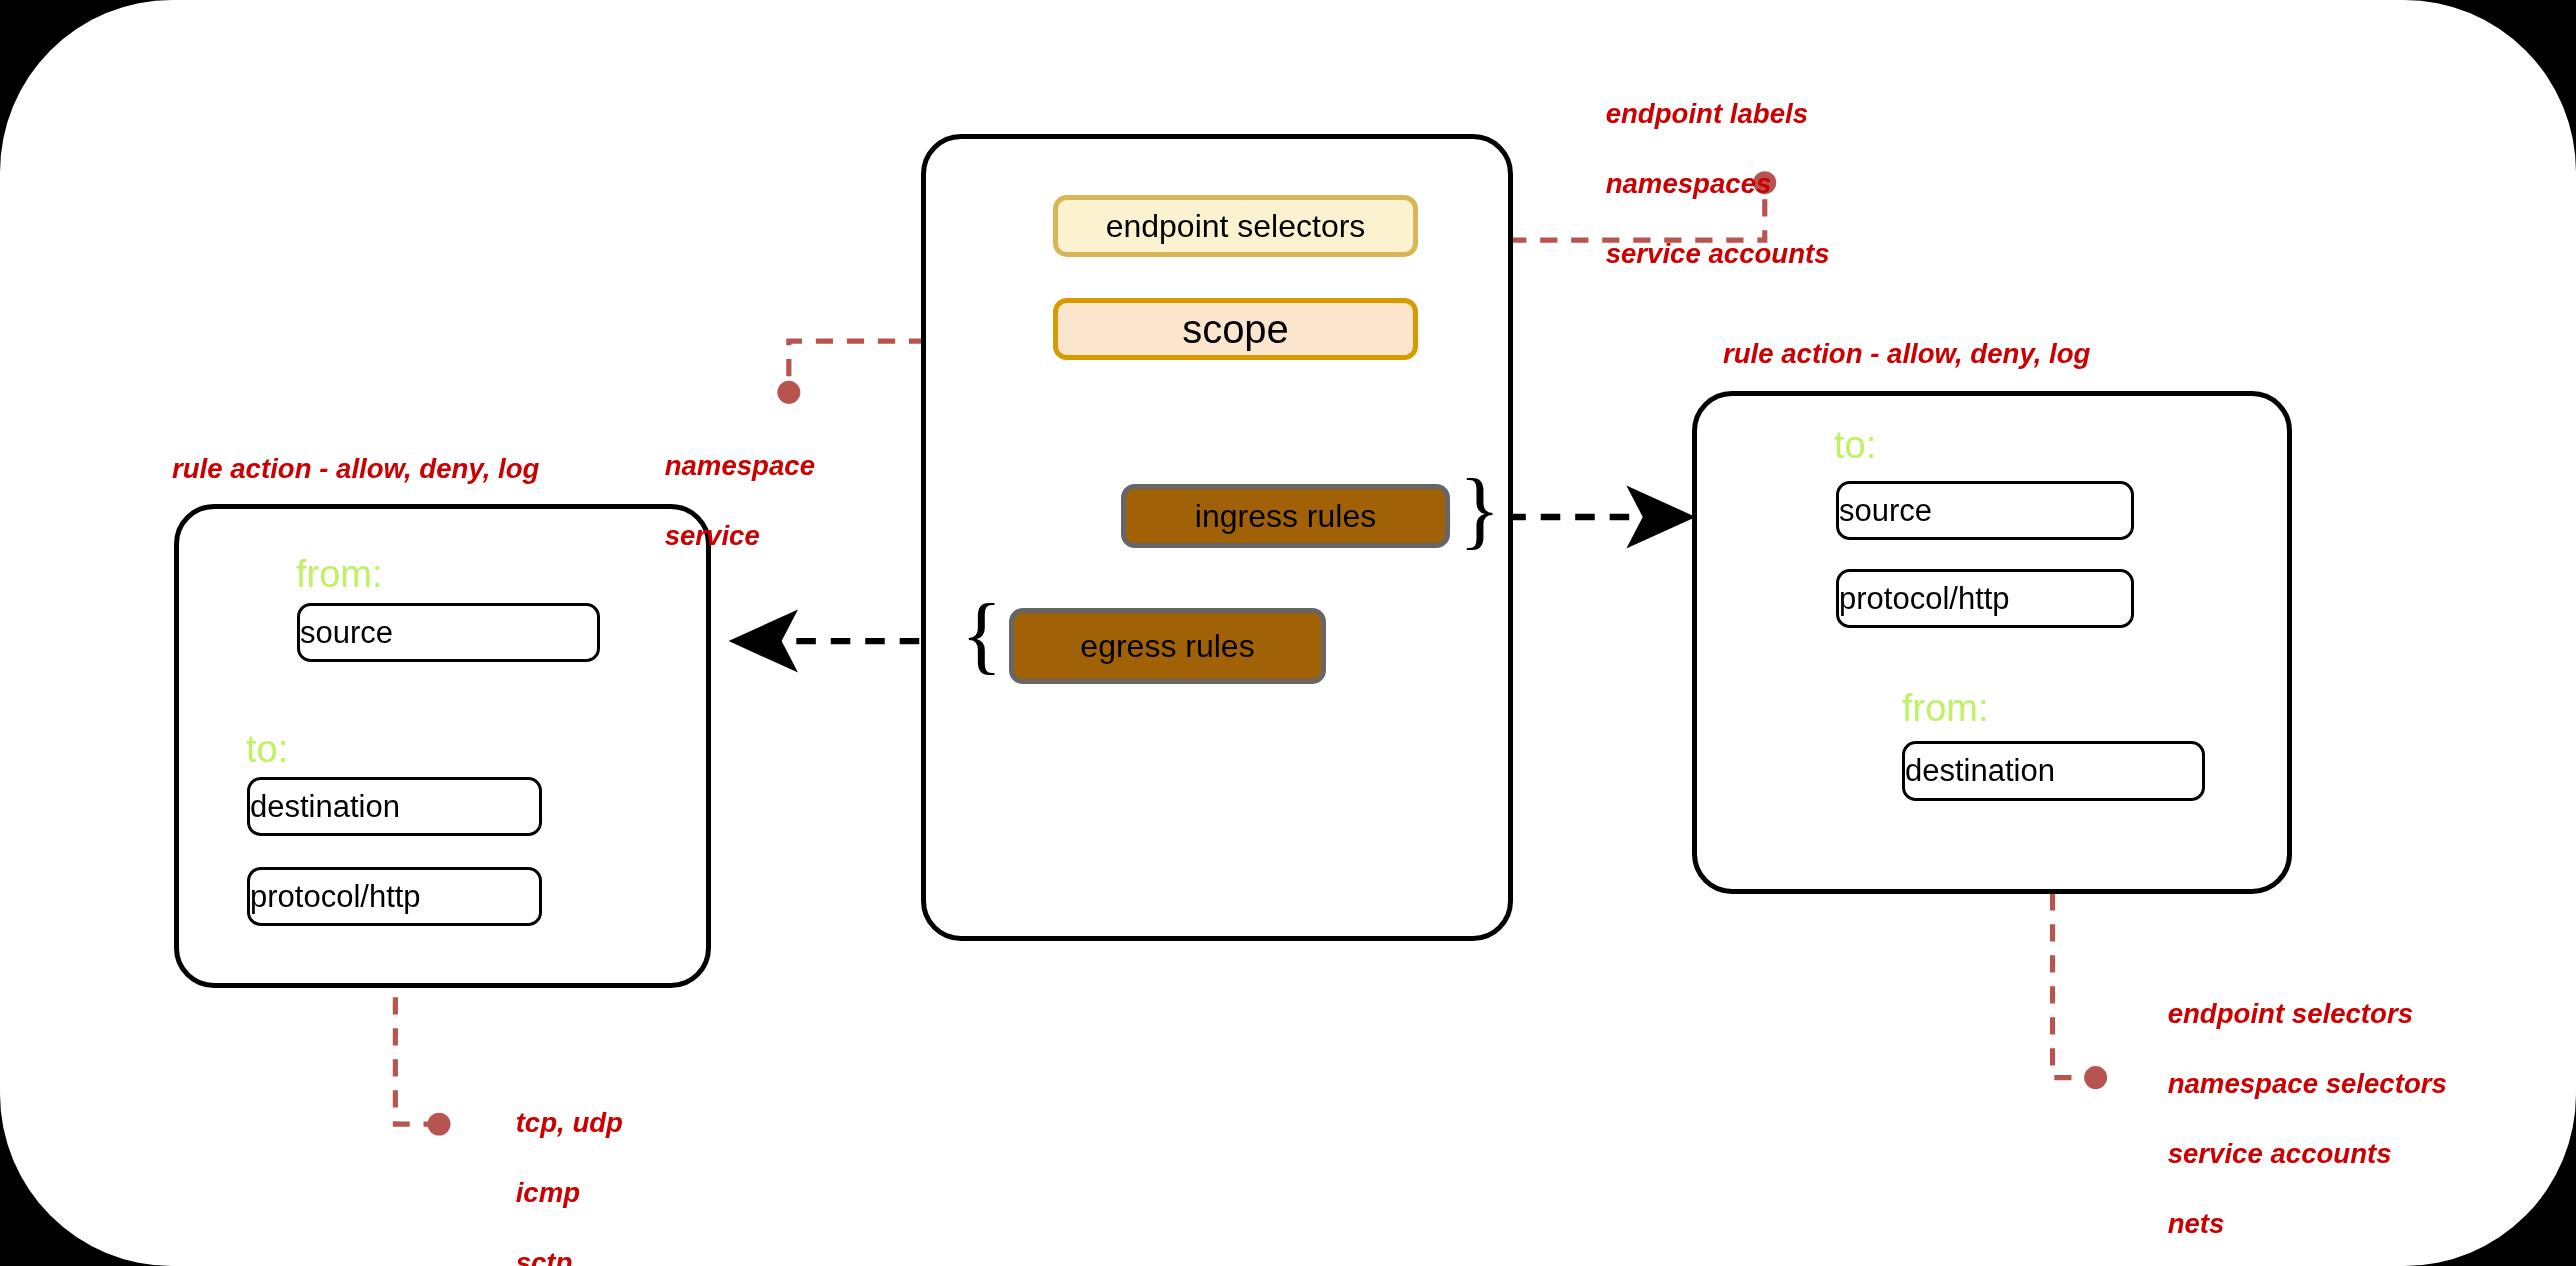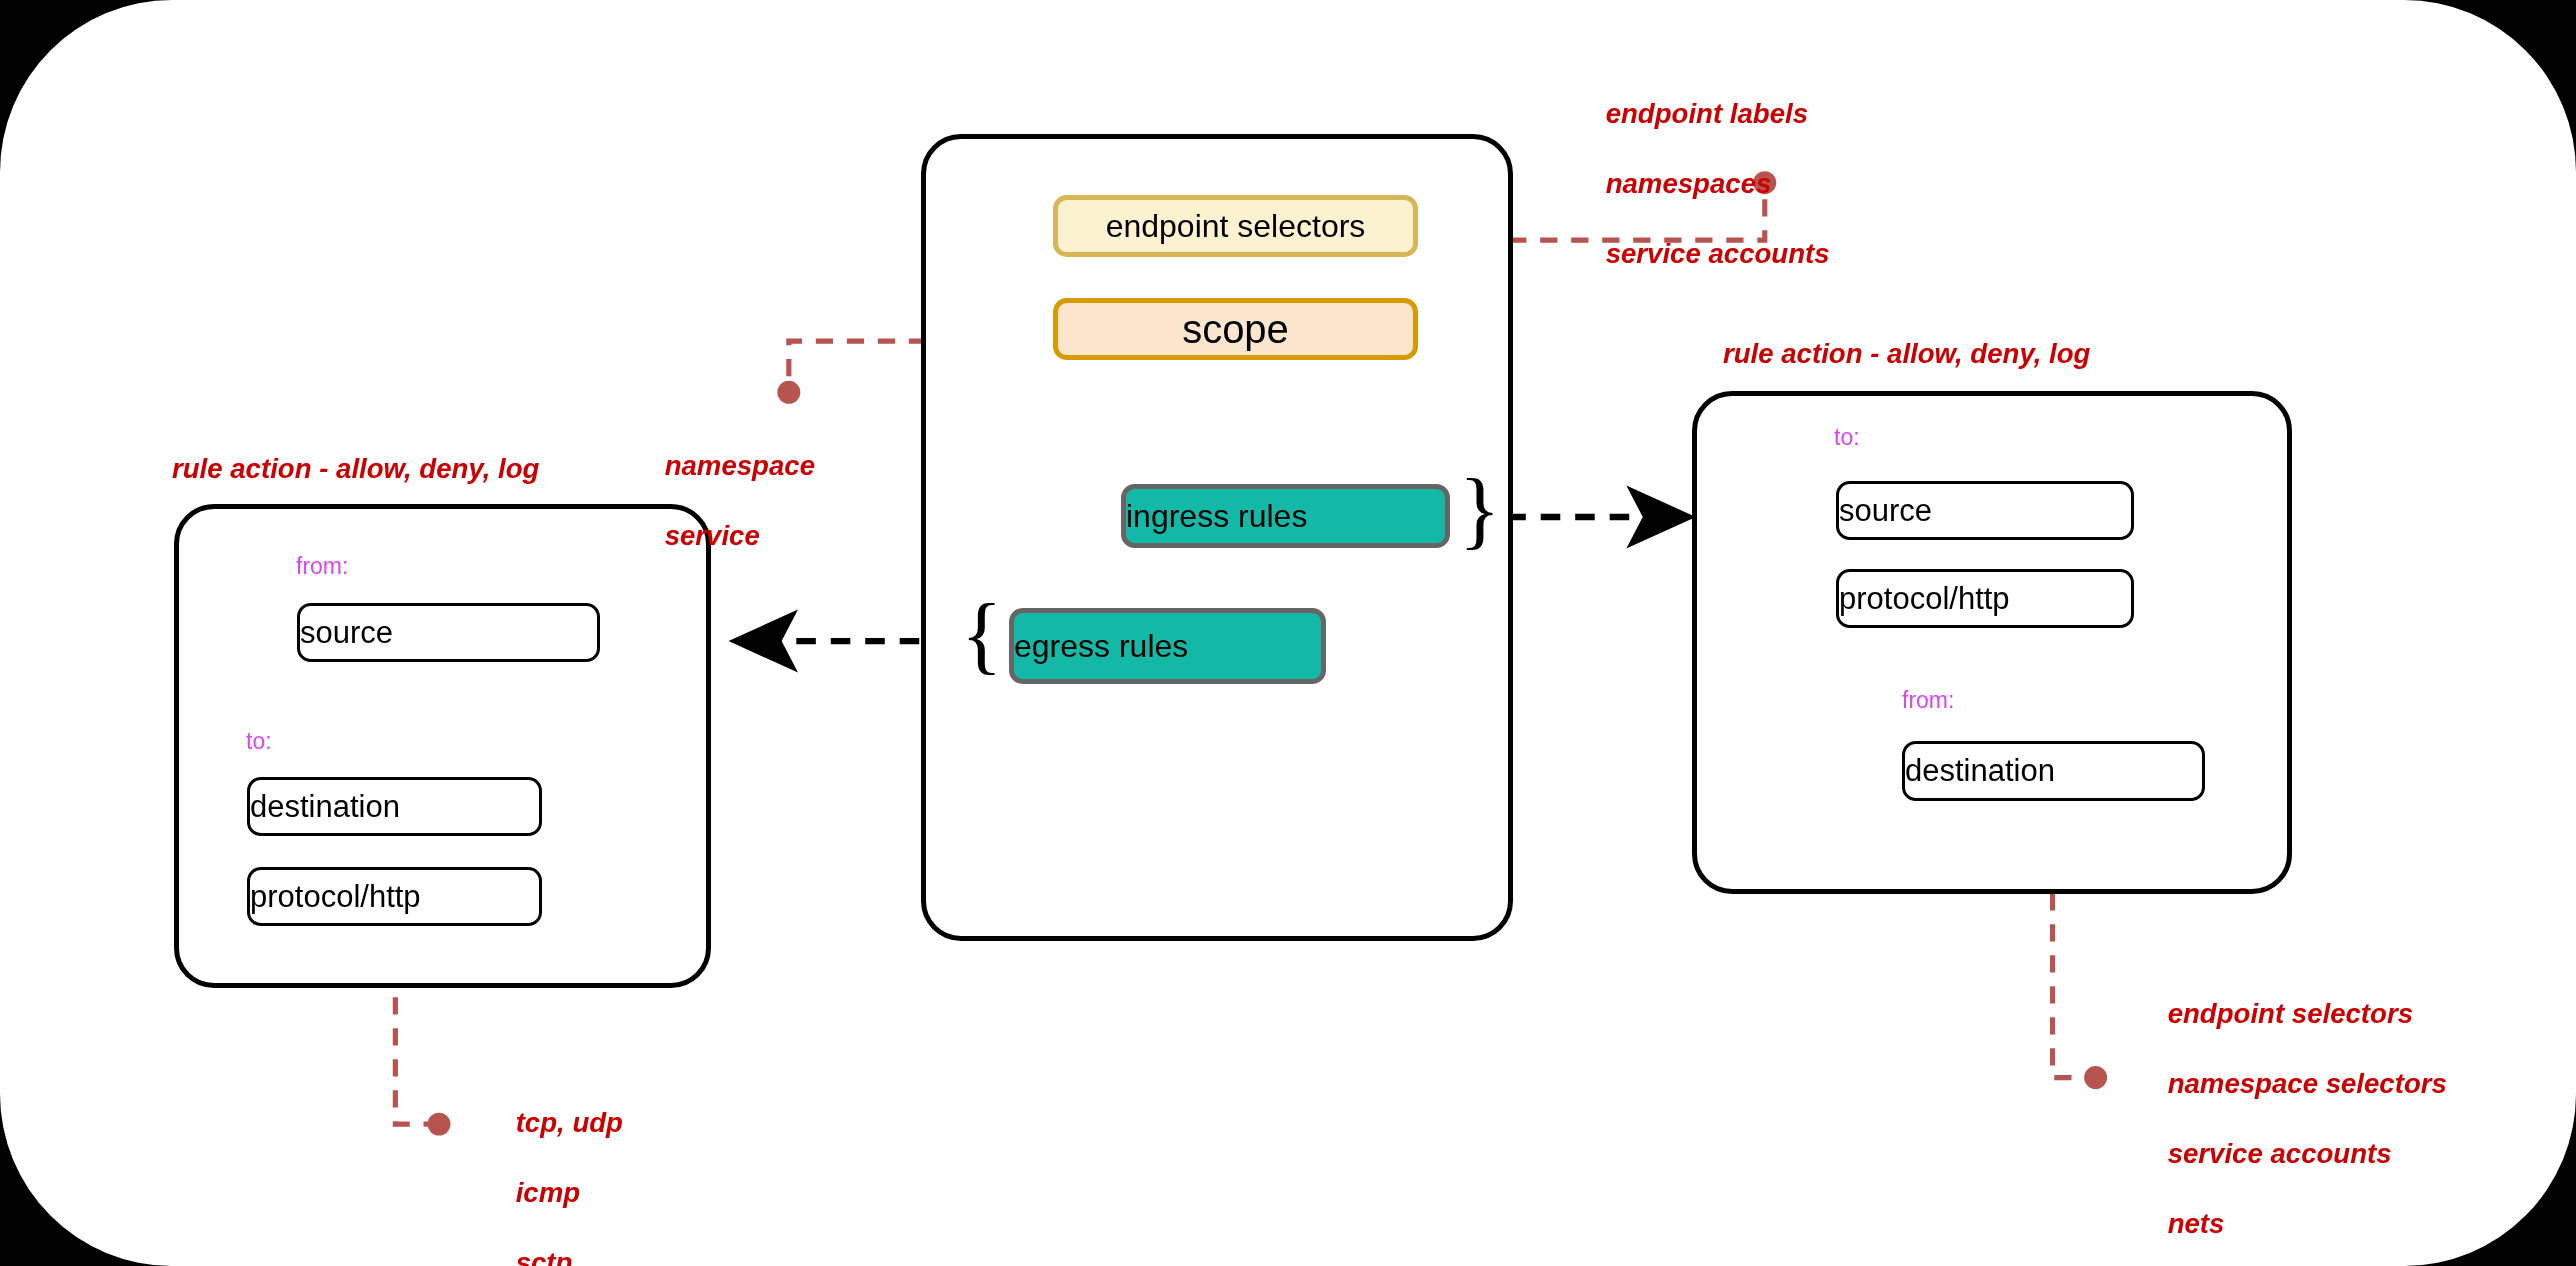--- a/index.html
+++ b/index.html
@@ -78,32 +78,33 @@
     align-items: center;
     justify-content: center;
     font-size: 40px;
     color: #000000;
   }
   .pill-gray {
     position: absolute;
     box-sizing: border-box;
     border: 5.2px solid #666666;
     border-radius: 13.8px;
-    background: #14b8a6;
-    display: flex;
-    align-items: center;
+    background: #a16207;
+    display: flex;
+    align-items: center;
+    justify-content: center;
     font-size: 32px;
     color: #000000;
   }
 
   
   .caption {
     position: absolute;
-    font-size: 23px;
-    color: #d946ef;
+    font-size: 38px;
+    color: #bef264;
     white-space: nowrap;
   }
 
   
   .annot {
     position: absolute;
     color: #cc0000;
     font-weight: bold;
     font-style: italic;
     font-size: 27.6px;

